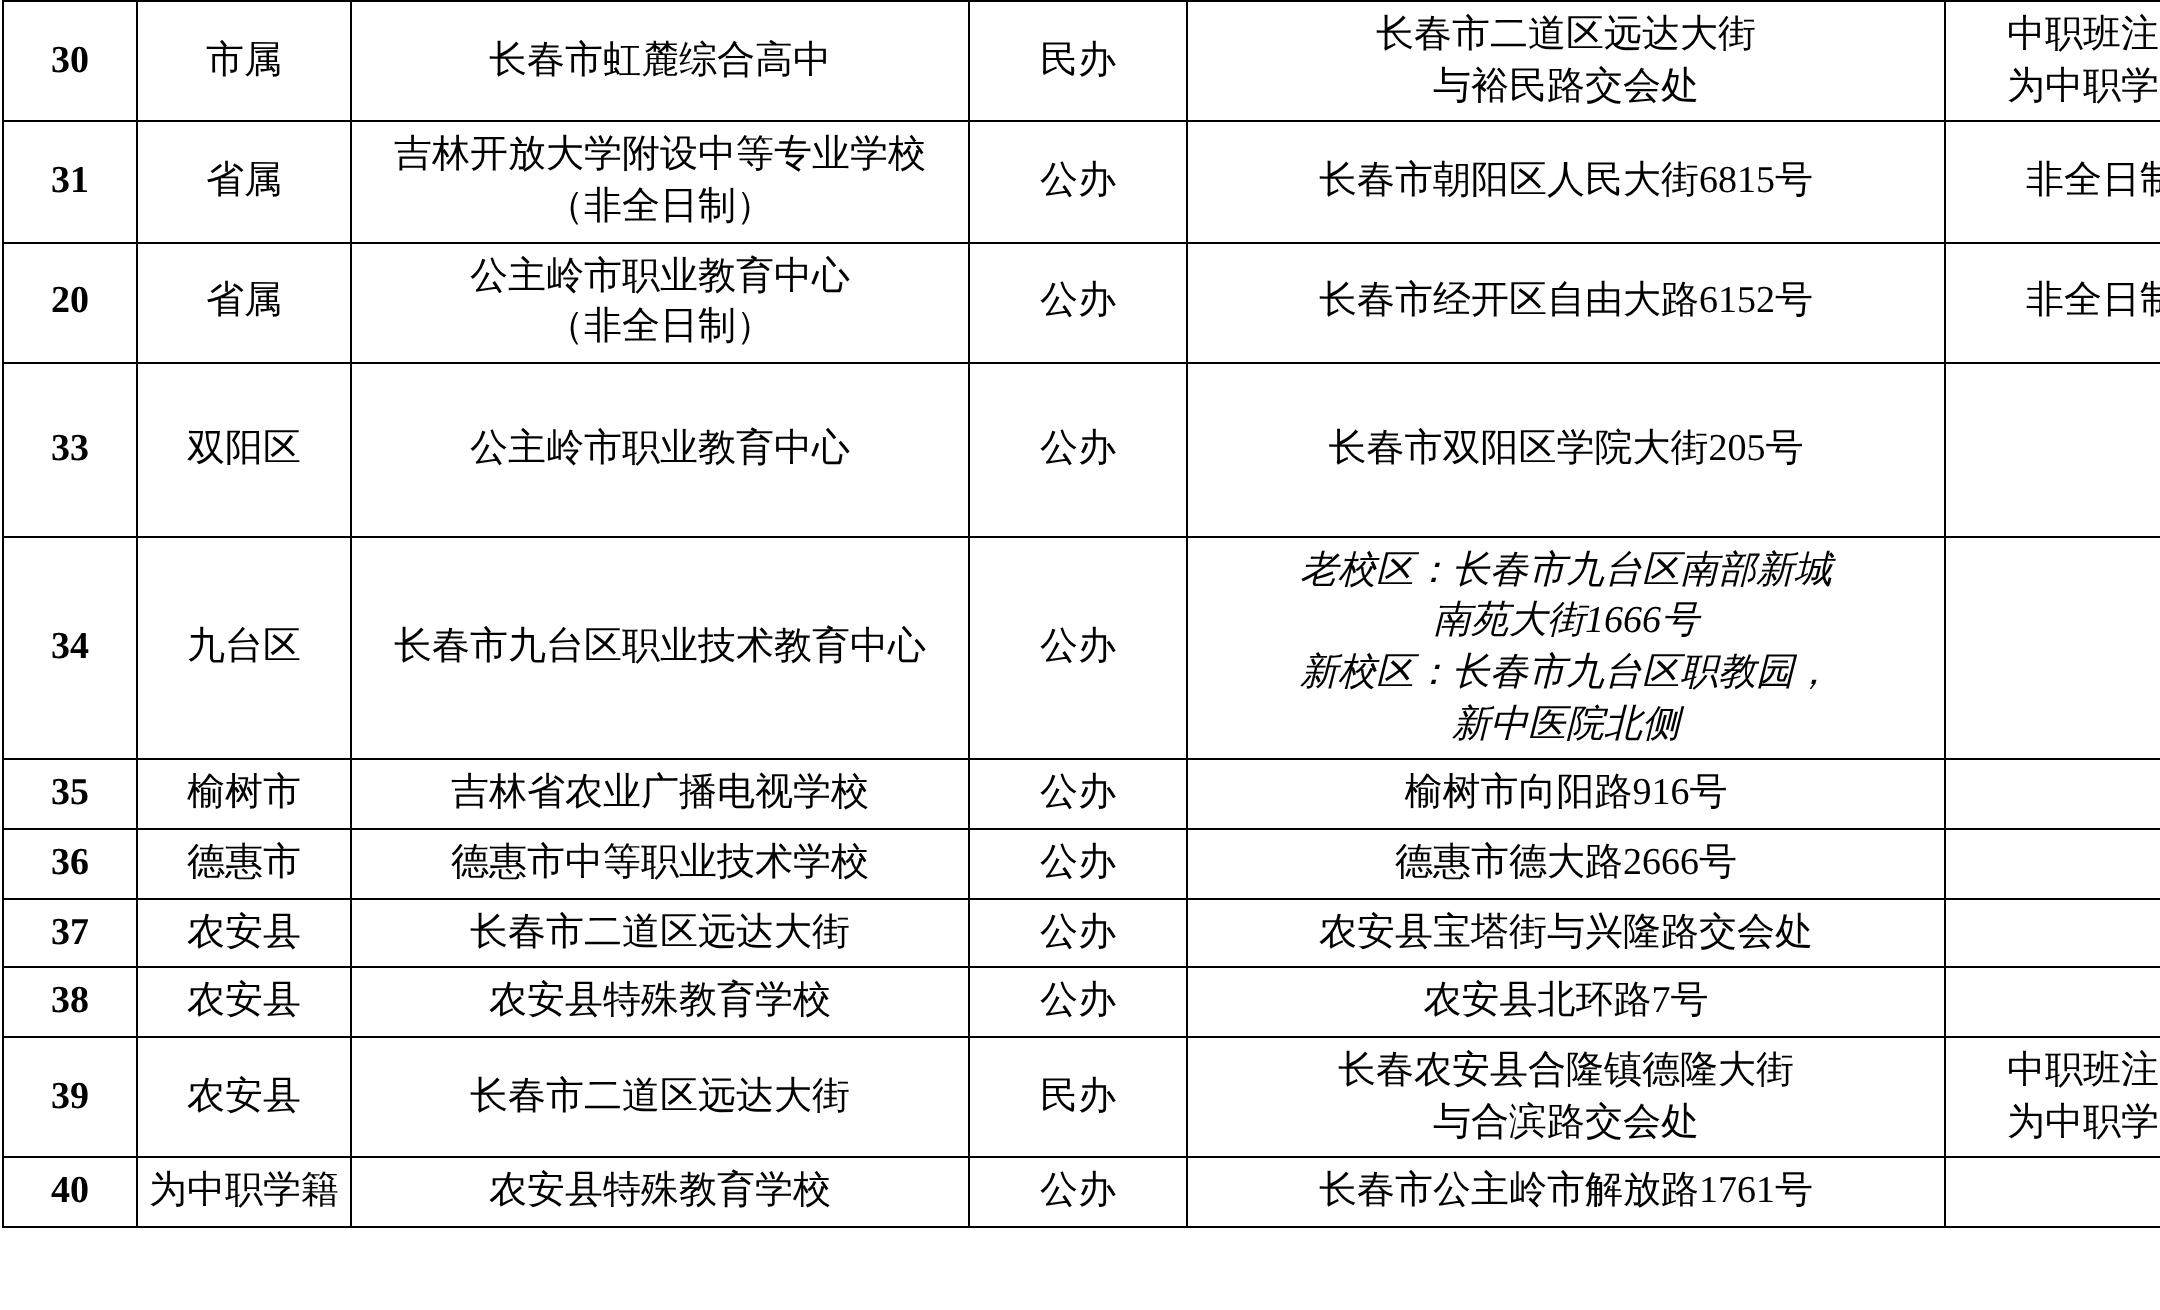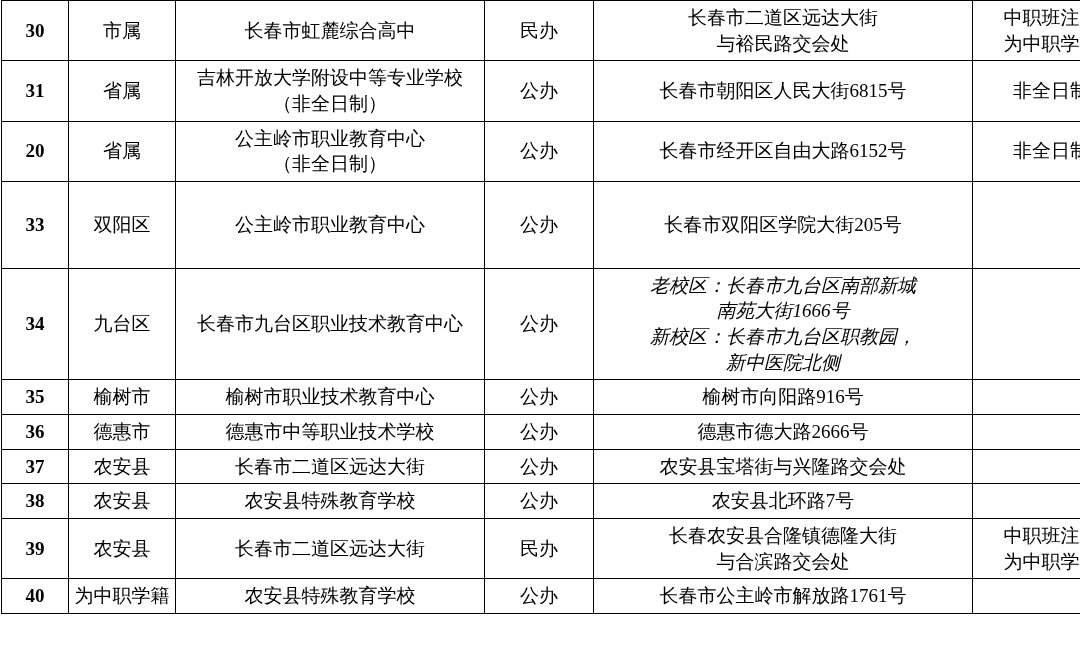--- a/index.html
+++ b/index.html
@@ -157,21 +157,21 @@
         </td>
         <td class="col-note">
           <span class="cell-line"></span>
         </td>
       </tr>
 
       <tr>
         <td class="col-no">35</td>
         <td class="col-admin">榆树市</td>
         <td class="col-name">
-          <span class="cell-line">榆树市职业技术教育中心</span>
+          <span class="cell-line">吉林省农业广播电视学校</span>
         </td>
         <td class="col-type">公办</td>
         <td class="col-addr">
           <span class="cell-line">榆树市向阳路916号</span>
         </td>
         <td class="col-note">
           <span class="cell-line"></span>
         </td>
       </tr>
 

